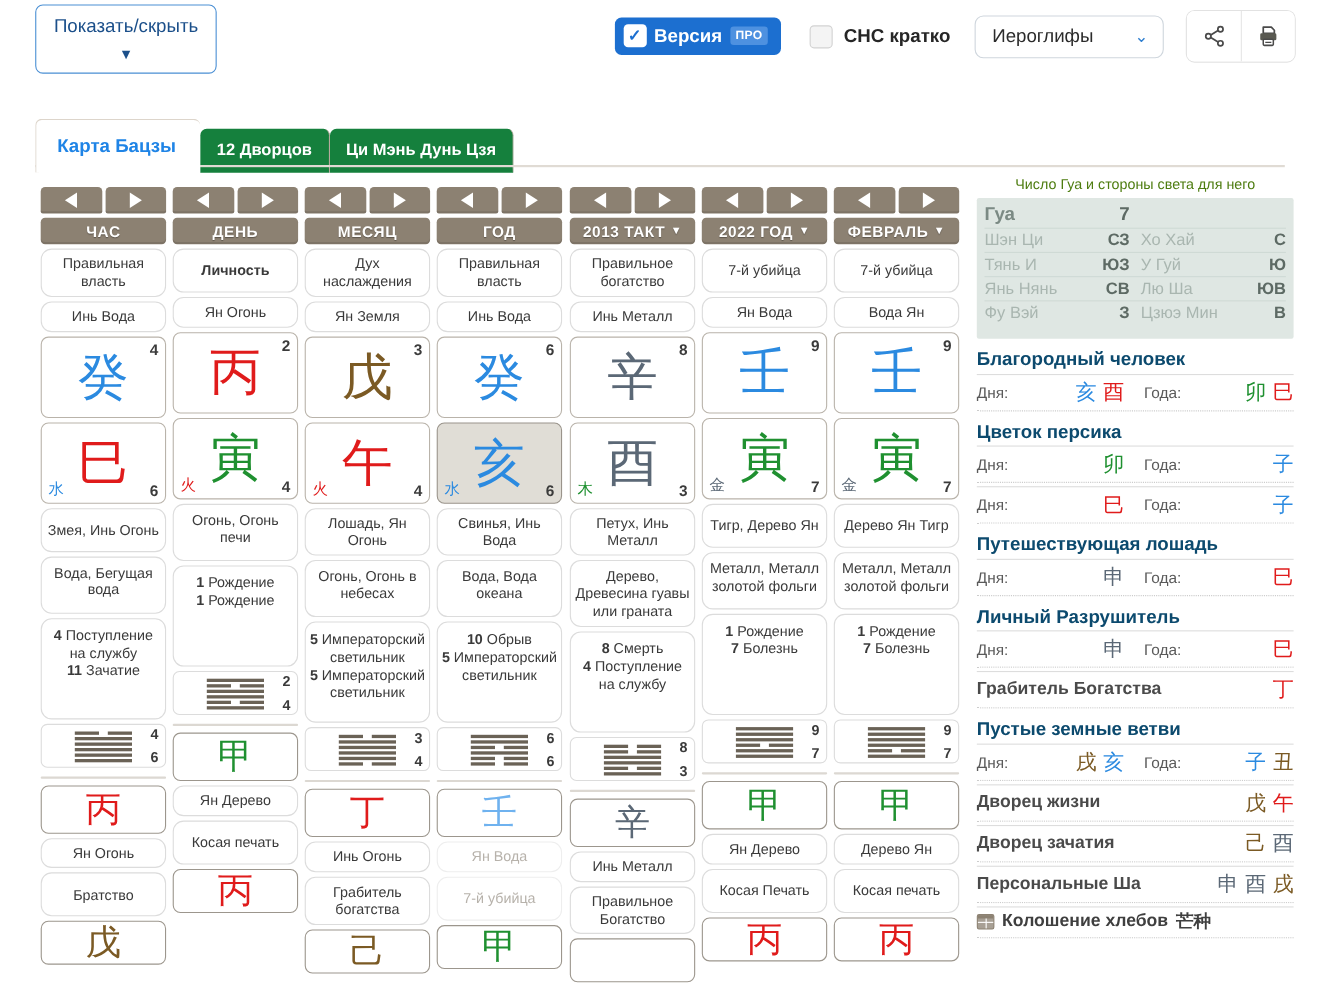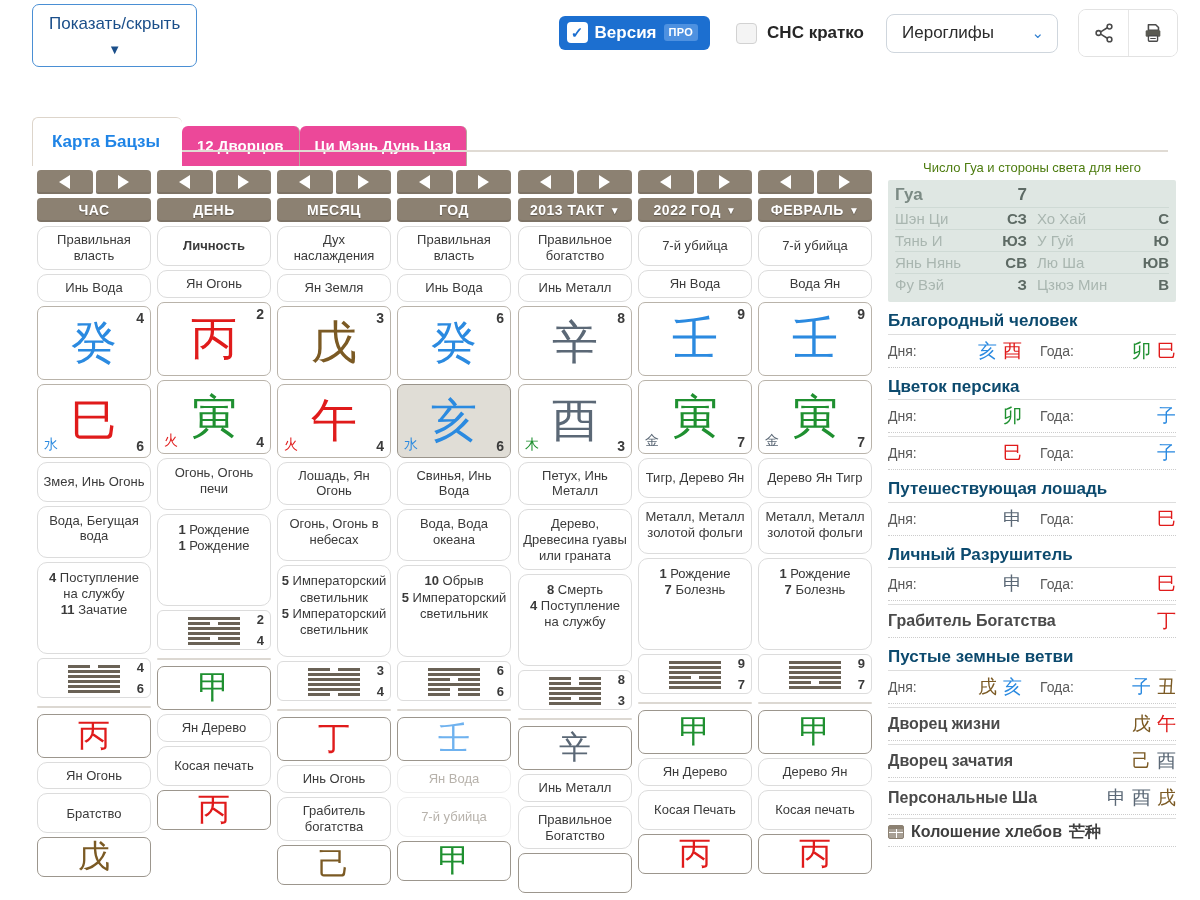--- a/index.html
+++ b/index.html
@@ -69,25 +69,25 @@
     border: 1px solid #e2e2e2; border-radius: 8px; overflow: hidden; background: #fff;
   }
   .icon-btn {
     width: 49px; height: 46px; display: flex; align-items: center; justify-content: center;
     cursor: pointer; background: #fff;
   }
   .icon-btn + .icon-btn { border-left: 1px solid #e6e6e6; }
 
   
   .tabbar {
-    position: absolute; left: 32px; top: 117px;
+    position: absolute; left: 32px; top: 108px;
     display: flex; align-items: flex-end; justify-content: center;
   }
   .tab {
-    background: #ec4899; color: #fff;
+    background: #15803d; color: #fff;
     font-size: 15px; font-weight: bold;
     padding: 11px 15px 12px 15px;
     border-radius: 6px 6px 0 0;
     border-right: 1px solid #b5aa9c;
     cursor: pointer; white-space: nowrap;
   }
   .tab.active {
     background: #fff; color: #1f84e6; font-size: 17px;
     padding: 14px 22px 14px 19px;
     border: 1px solid #ddd5cb; border-bottom: none; border-right: none;
@@ -199,21 +199,21 @@
   .c-fire  { color: #e01b1b; }
   .c-wood  { color: #1f9030; }
   .c-earth { color: #7b5a24; }
   .c-metal { color: #5b6876; }
 
   
   .side { position: absolute; left: 888px; top: 160px; width: 288px; }
   .side-title {
     color: #4d7c0f; font-size: 13px; text-align: center; margin-bottom: 5px;
   }
-  .gua-table { background: #dfe7e3; border-radius: 2px; padding: 3px 7px 7px 7px; }
+  .gua-table { background: #dfe7e3; border-radius: 2px; padding: 3px 7px 13px 7px; }
   .gua-row { display: flex; align-items: center; font-size: 15px; padding: 2px 0; }
   .gua-row.head { font-weight: bold; color: #7b8a84; font-size: 17px; }
   .gua-row + .gua-row { border-top: 1px solid #cfdad5; }
   .gua-k { width: 96px; color: #a9b6b0; }
   .gua-v { width: 46px; text-align: right; color: #5d6a64; font-weight: bold; padding-right: 10px; }
   .gua-k2 { width: 96px; color: #a9b6b0; }
   .gua-v2 { flex: 1; text-align: right; color: #5d6a64; font-weight: bold; }
 
   .sec-h {
     font-size: 17px; font-weight: bold; color: #0c4a6e;

